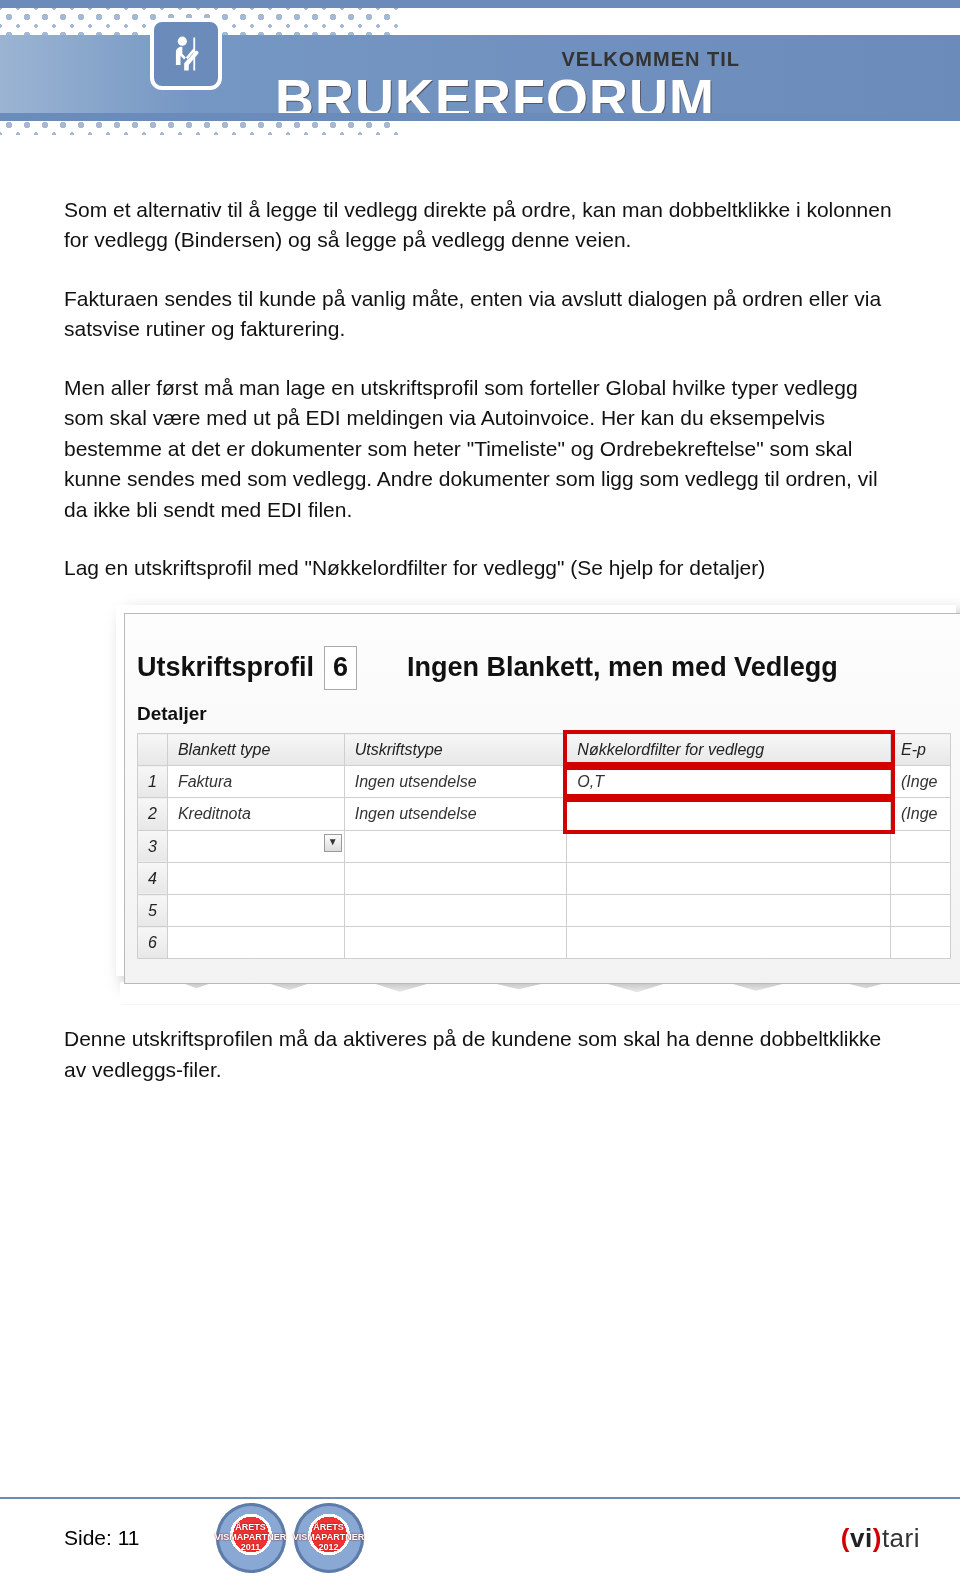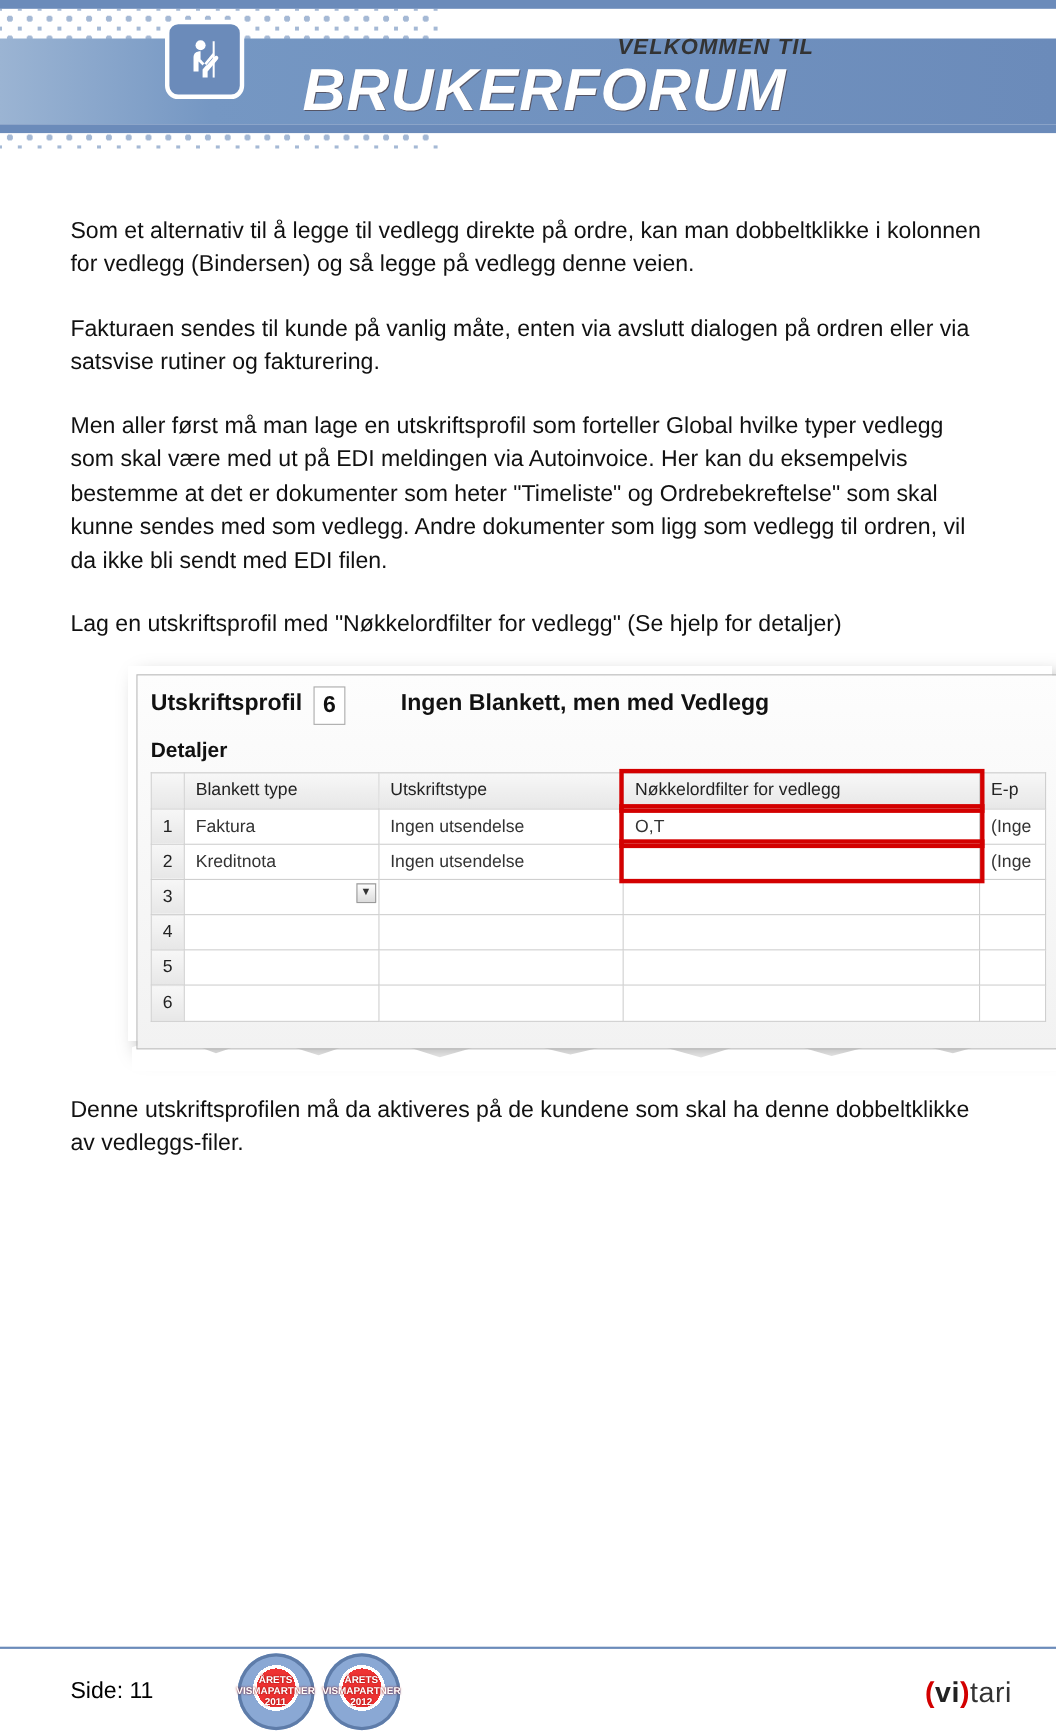--- a/index.html
+++ b/index.html
@@ -50,24 +50,23 @@
     border: 4px solid #fff;
     border-radius: 12px;
     background: #6b8bba;
     display: flex;
     align-items: center;
     justify-content: center;
   }
   .banner-icon-box svg { width: 44px; height: 44px; fill: #fff; }
   .banner-titles {
     position: absolute;
-    left: 250px; top: 32px;
+    left: 250px; top: 48px;
     text-align: right;
     width: 490px;
-    font-style: italic;
   }
   .banner-welcome {
     font-size: 20px;
     font-weight: bold;
     letter-spacing: 1px;
     color: #333;
     text-align: right;
   }
   .banner-forum {
     font-size: 54px;
@@ -110,24 +109,25 @@
   .shot {
     position: relative;
     z-index: 1;
     border: 1px solid #b9b9b9;
     background: linear-gradient(#fdfdfd,#f2f2f2);
     padding: 10px 12px 24px 12px;
     font-family: "Segoe UI", Tahoma, sans-serif;
   }
   .shot-head {
     display: flex;
-    align-items: flex-start;
+    align-items: center;
     gap: 10px;
-    font-size: 21px;
+    font-size: 27px;
     margin-bottom: 10px;
+    margin-top: 22px;
   }
   .shot-head .lbl { font-weight: bold; }
   .shot-head .num {
     display: inline-block;
     border: 1px solid #aaa;
     padding: 1px 8px;
     background: #fff;
     font-weight: bold;
     min-width: 28px;
     text-align: center;
@@ -145,20 +145,21 @@
     color: #333;
     background: #fff;
   }
   table.grid th, table.grid td {
     border: 1px solid #cfcfcf;
     padding: 4px 10px;
     text-align: left;
     height: 26px;
     white-space: nowrap;
     overflow: hidden;
+    font-style: italic;
   }
   table.grid th {
     background: linear-gradient(#f7f7f7,#e7e7e7);
     font-weight: normal;
     color: #222;
   }
   table.grid td.rownum {
     width: 28px;
     background: linear-gradient(#f7f7f7,#e7e7e7);
     text-align: center;

